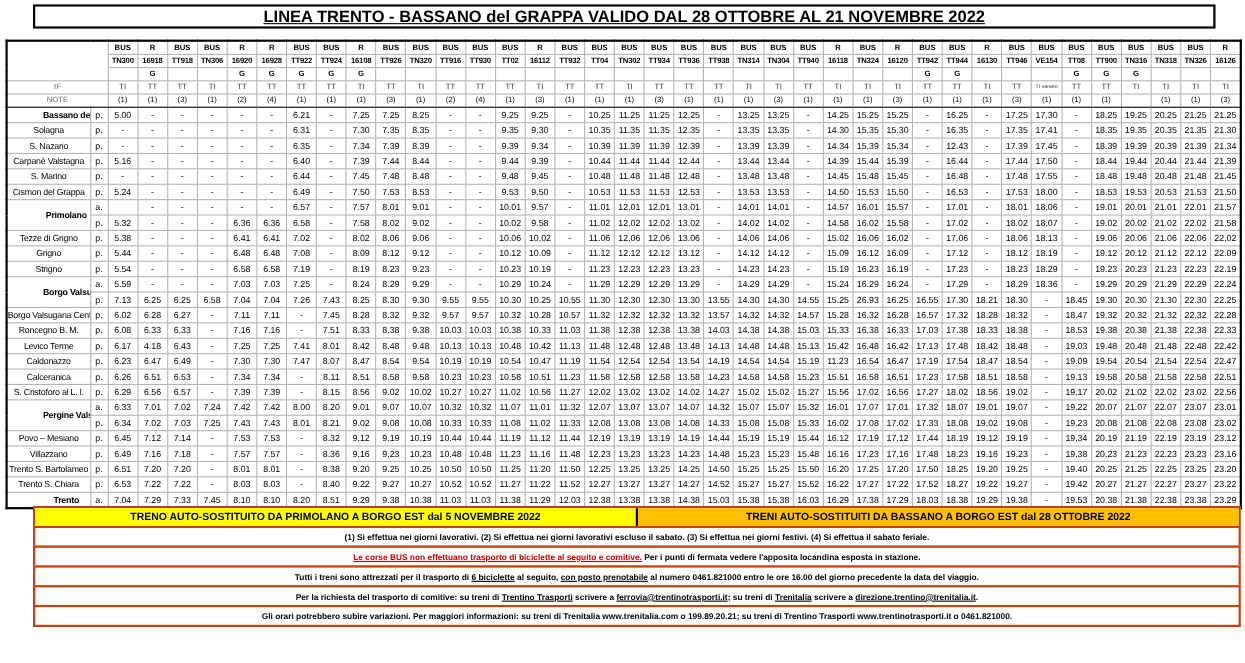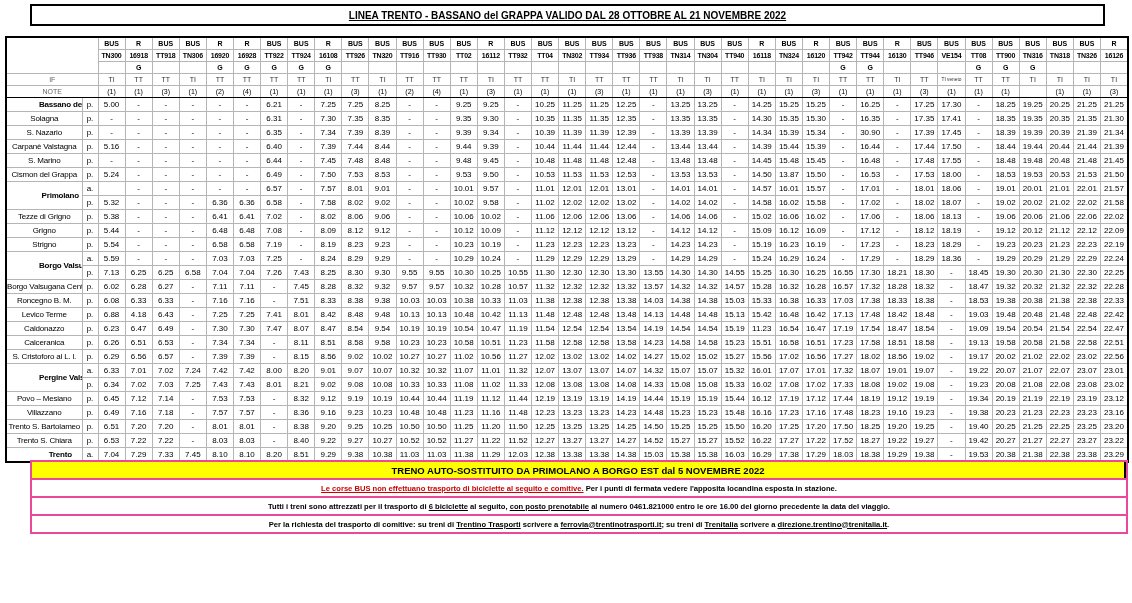--- a/index.html
+++ b/index.html
@@ -1,20 +1,20 @@
 <!DOCTYPE html>
 <html><head>
 <meta charset="utf-8">
 <style>
   html,body{margin:0;padding:0;}
   body{width:1132px;height:603px;background:#fff;position:relative;
        font-family:"Liberation Sans","DejaVu Sans",sans-serif;color:#000;overflow:hidden;}
   .title-box{position:absolute;left:30px;top:4px;width:1071px;height:18px;border:2px solid #000;
              display:flex;align-items:center;justify-content:center;background:#fff;}
-  .title-text{font-weight:bold;font-size:10px;text-decoration:underline;white-space:nowrap;}
+  .title-text{font-weight:bold;font-size:15px;text-decoration:underline;white-space:nowrap;}
   .table-wrap{position:absolute;left:5px;top:36px;}
   table.tt{border-collapse:collapse;table-layout:fixed;width:1124px;border:2px solid #000;}
   table.tt td{border:1px solid #b5b5b5;text-align:center;padding:0;margin:0;overflow:hidden;
               white-space:nowrap;font-size:8px;line-height:11px;height:13px;background:#fff;}
   table.tt thead td{height:11px;font-size:7px;}
   td.cat{font-weight:bold;font-size:7px;}
   td.num{font-weight:bold;font-size:6.4px;letter-spacing:-0.2px;}
   td.gflag{font-weight:bold;font-size:7px;height:10px;}
   td.co{font-size:6.5px;color:#333;}
   td.co.tiv{font-size:4.8px;}
@@ -22,21 +22,21 @@
   td.corner{background:#fff;border:1px solid #b5b5b5;}
   td.cornerlbl{text-align:right;font-size:5px;color:#666;padding-right:2px;border:1px solid #b5b5b5;}
   td.station{text-align:left;padding-left:2px;font-size:7px;letter-spacing:-0.2px;}
   td.station.b{font-weight:bold;padding-left:32px;}
   td.pa{font-size:6.5px;border-right:1px solid #555;}
   tr.grp td{border-top:1px solid #4a4a4a;}
   table.tt thead tr.lastHead td{border-bottom:1.5px solid #000;}
   td.hl-yellow{background:#FFFF00;}
   td.hl-orange{background:#FFC000;}
   .bottom{position:absolute;left:30px;top:460px;width:1098px;}
-  .row-box{border:2px solid #ec4899;height:16px;margin-top:-2px;display:flex;align-items:center;
+  .row-box{border:2px solid #c2410c;height:16px;margin-top:-2px;display:flex;align-items:center;
            justify-content:center;background:#fff;}
   .row-box:first-child{margin-top:0;}
   .banner-row{padding:0;display:flex;align-items:stretch;}
   .banner{flex:1;display:flex;align-items:center;justify-content:center;font-weight:bold;
           font-size:9.5px;white-space:nowrap;}
   .banner.left{border-right:2px solid #000;}
   .note-line{font-weight:bold;font-size:7.6px;white-space:nowrap;}
   .note-line .u{text-decoration:underline;}
   .note-line .red{color:#CC0000;}
 </style>
@@ -405,21 +405,21 @@
           <td class="time">11.39</td>
           <td class="time">12.39</td>
           <td class="time">-</td>
           <td class="time">13.39</td>
           <td class="time">13.39</td>
           <td class="time">-</td>
           <td class="time hl-orange">14.34</td>
           <td class="time">15.39</td>
           <td class="time hl-orange">15.34</td>
           <td class="time">-</td>
-          <td class="time">30.90</td>
+          <td class="time">12.43</td>
           <td class="time">-</td>
           <td class="time">17.39</td>
           <td class="time">17.45</td>
           <td class="time">-</td>
           <td class="time">18.39</td>
           <td class="time">19.39</td>
           <td class="time">20.39</td>
           <td class="time">21.39</td>
           <td class="time hl-orange">21.34</td>
         </tr>
@@ -528,21 +528,21 @@
           <td class="time">-</td>
           <td class="time">10.53</td>
           <td class="time">11.53</td>
           <td class="time">11.53</td>
           <td class="time">12.53</td>
           <td class="time">-</td>
           <td class="time">13.53</td>
           <td class="time">13.53</td>
           <td class="time">-</td>
           <td class="time hl-orange">14.50</td>
-          <td class="time">13.87</td>
+          <td class="time">15.53</td>
           <td class="time hl-orange">15.50</td>
           <td class="time">-</td>
           <td class="time">16.53</td>
           <td class="time">-</td>
           <td class="time">17.53</td>
           <td class="time">18.00</td>
           <td class="time">-</td>
           <td class="time">18.53</td>
           <td class="time">19.53</td>
           <td class="time">20.53</td>
@@ -820,21 +820,21 @@
           <td class="time">10.55</td>
           <td class="time">11.30</td>
           <td class="time">12.30</td>
           <td class="time">12.30</td>
           <td class="time">13.30</td>
           <td class="time">13.55</td>
           <td class="time">14.30</td>
           <td class="time">14.30</td>
           <td class="time">14.55</td>
           <td class="time">15.25</td>
-          <td class="time">16.30</td>
+          <td class="time">26.93</td>
           <td class="time">16.25</td>
           <td class="time">16.55</td>
           <td class="time">17.30</td>
           <td class="time">18.21</td>
           <td class="time">18.30</td>
           <td class="time">-</td>
           <td class="time">18.45</td>
           <td class="time">19.30</td>
           <td class="time">20.30</td>
           <td class="time">21.30</td>
@@ -921,21 +921,21 @@
           <td class="time">18.53</td>
           <td class="time">19.38</td>
           <td class="time">20.38</td>
           <td class="time">21.38</td>
           <td class="time">22.38</td>
           <td class="time">22.33</td>
         </tr>
         <tr class="grp">
           <td class="station">Levico Terme</td>
           <td class="pa">p.</td>
-          <td class="time">6.88</td>
+          <td class="time">6.17</td>
           <td class="time">4.18</td>
           <td class="time">6.43</td>
           <td class="time">-</td>
           <td class="time">7.25</td>
           <td class="time">7.25</td>
           <td class="time">7.41</td>
           <td class="time">8.01</td>
           <td class="time">8.42</td>
           <td class="time">8.48</td>
           <td class="time">9.48</td>
@@ -1386,24 +1386,31 @@
           <td class="time">23.38</td>
           <td class="time">23.29</td>
         </tr>
       </tbody>
     </table>
 </div>
 
 <div class="bottom">
   <div class="row-box banner-row">
     <div class="banner left" style="background: rgb(255, 255, 0);">TRENO AUTO-SOSTITUITO DA PRIMOLANO A BORGO EST dal 5 NOVEMBRE 2022</div>
+    <div class="banner right" style="background: rgb(255, 192, 0);">TRENI AUTO-SOSTITUITI DA BASSANO A BORGO EST dal 28 OTTOBRE 2022</div>
   </div>
 
+<div class="row-box">
+      <span class="note-line"><span>(1) Si effettua nei giorni lavorativi.  (2) Si effettua nei giorni lavorativi escluso il sabato.  (3) Si effettua nei giorni festivi.  (4) Si effettua il sabato feriale.</span></span>
+    </div>
     <div class="row-box">
       <span class="note-line"><span class="u red">Le corse BUS non effettuano trasporto di biciclette al seguito e comitive.</span><span> Per i punti di fermata vedere l'apposita locandina esposta in stazione.</span></span>
     </div>
     <div class="row-box">
       <span class="note-line"><span>Tutti i treni sono attrezzati per il trasporto di </span><span class="u">6 biciclette</span><span> al seguito, </span><span class="u">con posto prenotabile</span><span> al numero 0461.821000 entro le ore 16.00 del giorno precedente la data del viaggio.</span></span>
     </div>
     <div class="row-box">
       <span class="note-line"><span>Per la richiesta del trasporto di comitive: su treni di </span><span class="u">Trentino Trasporti</span><span> scrivere a </span><span class="u">ferrovia@trentinotrasporti.it</span><span>; su treni di </span><span class="u">Trenitalia</span><span> scrivere a </span><span class="u">direzione.trentino@trenitalia.it</span><span>.</span></span>
     </div>
+    <div class="row-box">
+      <span class="note-line"><span>Gli orari potrebbero subire variazioni. Per maggiori informazioni: su treni di Trenitalia www.trenitalia.com o 199.89.20.21; su treni di Trentino Trasporti www.trentinotrasporti.it o 0461.821000.</span></span>
+    </div>
   </div>
 
 </body></html>

